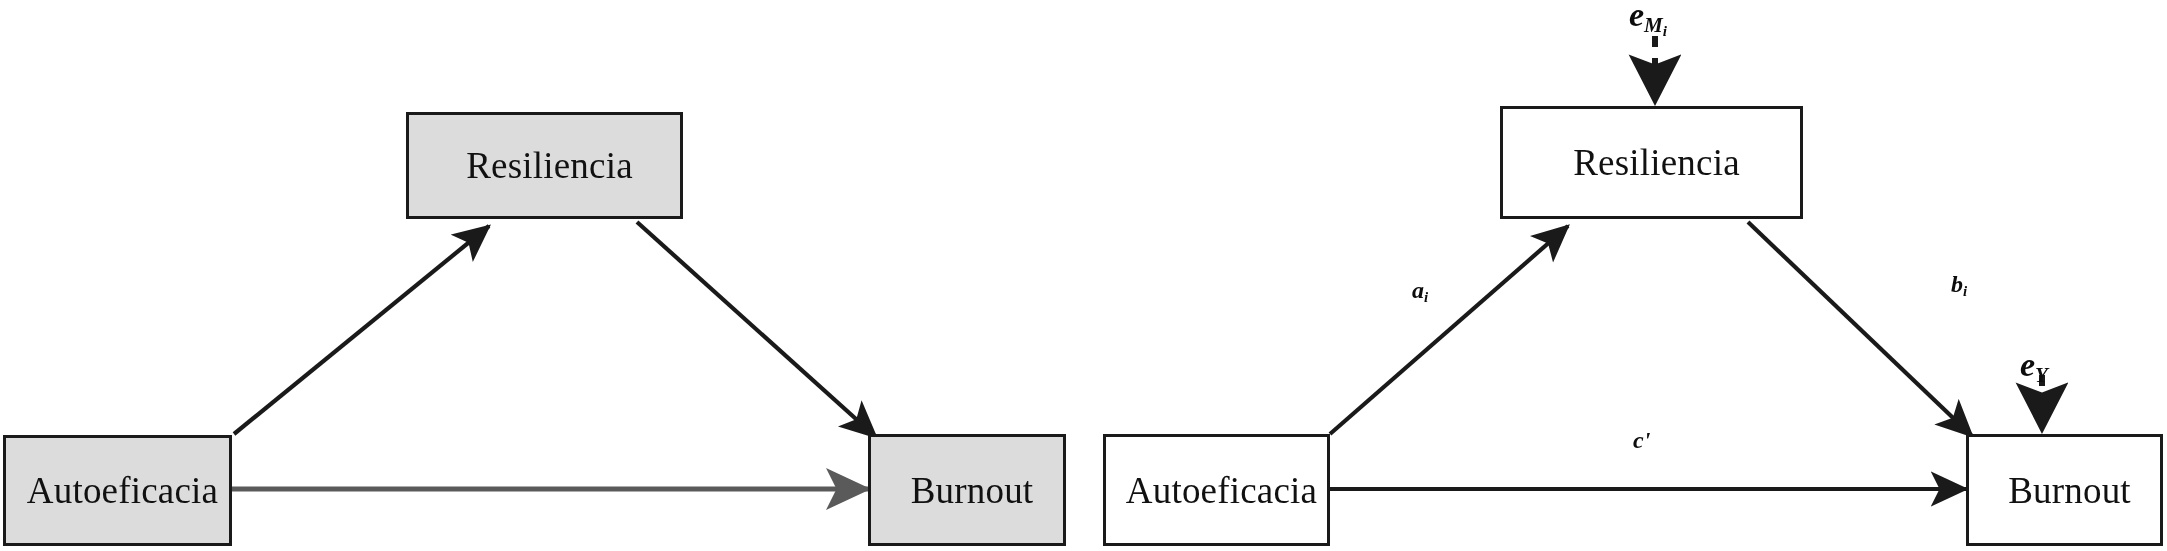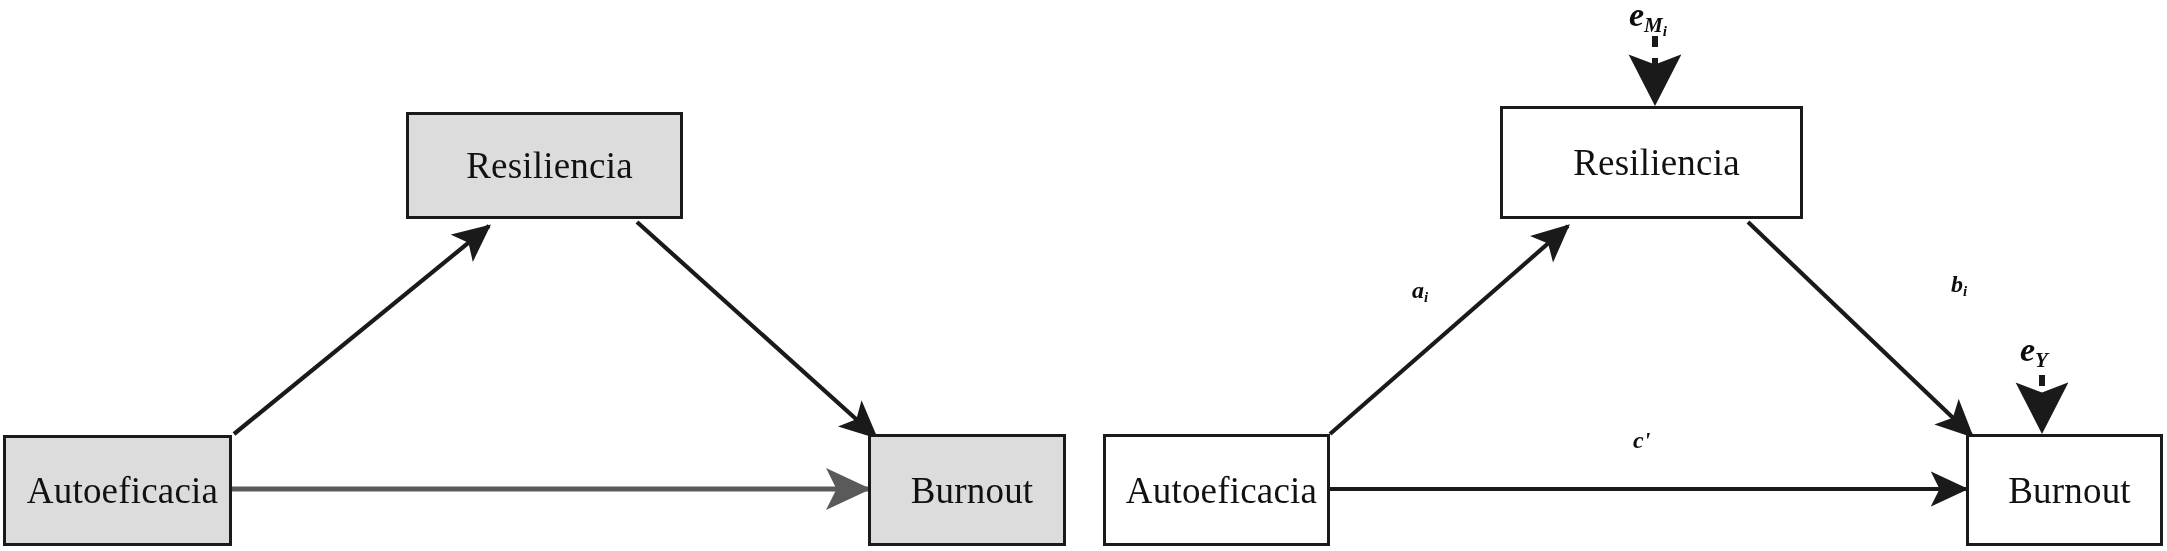--- a/index.html
+++ b/index.html
@@ -129,19 +129,19 @@
   </div>
 
   <div class="path-label sz-big" style="left:1412px; top:278px;">
     <span>a</span><sub><span>i</span></sub>
   </div>
 
   <div class="path-label sz-big" style="left:1951px; top:272px;">
     <span>b</span><sub><span>i</span></sub>
   </div>
 
-  <div class="path-label sz-err" style="left:2020px; top:333px;">
+  <div class="path-label sz-err" style="left:2020px; top:348px;">
     <span>e</span><sub><span>Y</span></sub>
   </div>
 
   <div class="path-label sz-big" style="left:1633px; top:428px;">c'</div>
 
 </div>
 
 </body></html>

